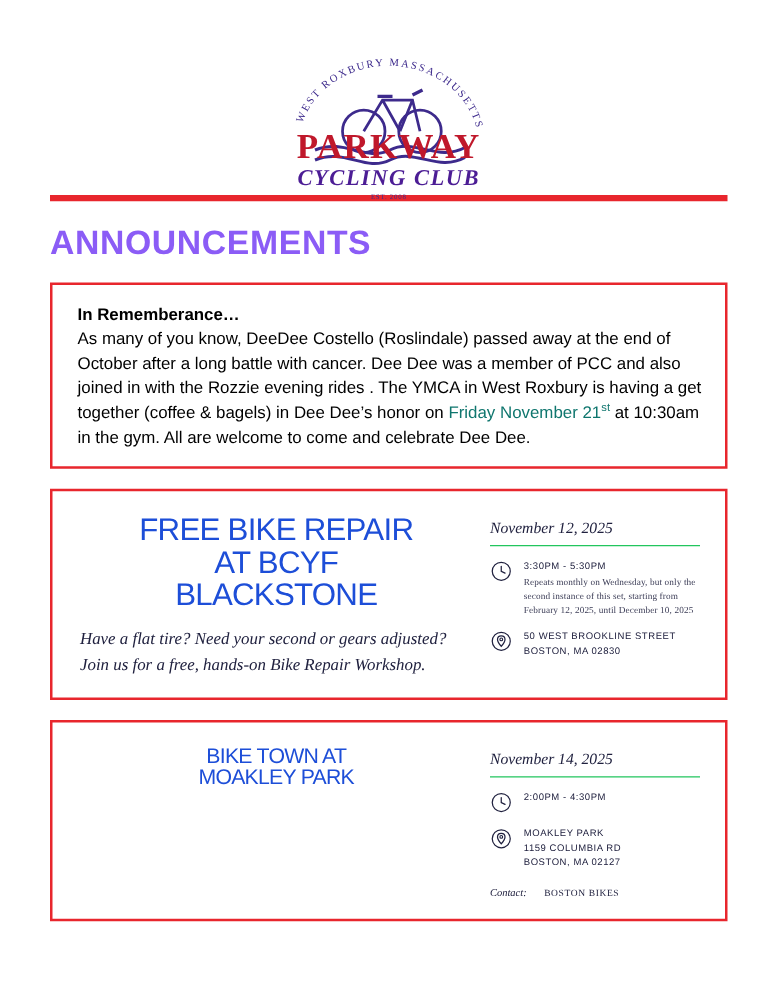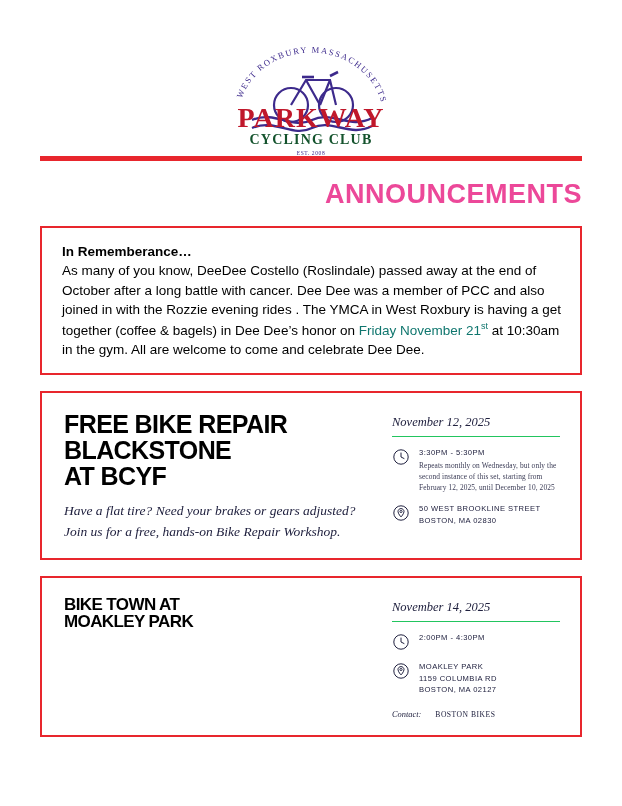--- a/index.html
+++ b/index.html
@@ -42,22 +42,22 @@
   
   .red-rule {
     height: 5px;
     background: #e8262d;
     margin: 6px 0 0 0;
     width: 542px;
   }
 
   
   .title {
-    text-align: right;
-    color: #ec4899;
+    text-align: left;
+    color: #8b5cf6;
     font-size: 27px;
     font-weight: bold;
     letter-spacing: 0.5px;
     margin: 18px 0 16px 0;
     font-family: "Liberation Sans", sans-serif;
   }
 
   
   .box {
     border: 2.5px solid #e8262d;
@@ -99,26 +99,27 @@
     flex: 1 1 auto;
     padding-right: 14px;
   }
   .flyer-right {
     width: 168px;
     flex: 0 0 168px;
     padding-top: 4px;
   }
   .flyer-title {
     font-family: "Liberation Sans", sans-serif;
-    font-weight: bold;
+    font-weight: normal;
     font-size: 25px;
     line-height: 1.04;
     letter-spacing: -0.6px;
-    color: #000000;
+    color: #1d4ed8;
     margin-bottom: 12px;
+    text-align: center;
   }
   .flyer-title.smaller {
     font-size: 17px;
   }
   .flyer-desc {
     font-family: "Liberation Serif", serif;
     font-style: italic;
     font-size: 13.5px;
     line-height: 1.5;
     color: #20213f;
@@ -203,43 +204,43 @@
           <path d="M104 44 L112 40" stroke-width="2.6"></path>
         </g>
 
         <g stroke="#3d2a8c" fill="none" stroke-width="2.4">
           <path d="M26 88 C 50 78, 66 98, 86 88 C 106 78, 124 98, 146 86"></path>
           <path d="M26 96 C 50 86, 66 106, 86 96 C 106 86, 124 106, 146 94"></path>
         </g>
       </svg>
       <div style="position:absolute;left:0;top:72px;width:170px;text-align:center;">
         <div style="font-family:'Liberation Serif',serif;font-weight:bold;font-size:28px;color:#c0182b;letter-spacing:1px;line-height:1;">PARKWAY</div>
-        <div style="font-family:'Liberation Serif',serif;font-weight:bold;font-size:14px;color:#14532d;letter-spacing:1.2px;line-height:1.2;">CYCLING CLUB</div>
+        <div style="font-family:'Liberation Serif',serif;font-weight:bold;font-size:18px;color:#4c1d95;letter-spacing:1.2px;line-height:1.2;font-style:italic;">CYCLING CLUB</div>
         <div style="font-family:'Liberation Serif',serif;font-size:5.5px;color:#3d2a8c;letter-spacing:0.6px;margin-top:1px;">EST. 2008</div>
       </div>
     </div>
   </div>
 
   <div class="red-rule"></div>
 
   <div class="title">ANNOUNCEMENTS</div>
 
   <div class="box remembrance">
     <div class="rem-head">In Rememberance…</div>
     <div class="rem-body"><span>As many of you know, DeeDee Costello (Roslindale) passed away at the end of October after a long battle with cancer.  Dee Dee was a member of PCC and also joined in with the Rozzie evening rides .  The YMCA in West Roxbury is having a get together (coffee &amp; bagels) in Dee Dee’s honor on </span><span class="hl-red">Friday November 21</span><span class="hl-red sup">st</span><span> at 10:30am in the gym.  All are welcome to come and celebrate Dee Dee.</span></div>
   </div>
 
   <div class="box flyer">
     <div class="flyer-left">
       <div class="flyer-title">
         <div>FREE BIKE REPAIR</div>
+        <div>AT BCYF</div>
         <div>BLACKSTONE</div>
-        <div>AT BCYF</div>
-      </div>
-      <div class="flyer-desc">Have a flat tire? Need your brakes or gears adjusted? Join us for a free, hands-on Bike Repair Workshop.</div>
+      </div>
+      <div class="flyer-desc">Have a flat tire? Need your second or gears adjusted? Join us for a free, hands-on Bike Repair Workshop.</div>
     </div>
     <div class="flyer-right">
       <div class="flyer-date">November 12, 2025</div>
 
       <div class="info-row">
         <span class="info-ico">
           <svg width="18" height="18" viewBox="0 0 18 18">
               <circle cx="9" cy="9" r="7.2" fill="none" stroke="#20213f" stroke-width="1"></circle>
               <path d="M9 5 L9 9 L12 10.5" fill="none" stroke="#20213f" stroke-width="1" stroke-linecap="round"></path>
             </svg>

